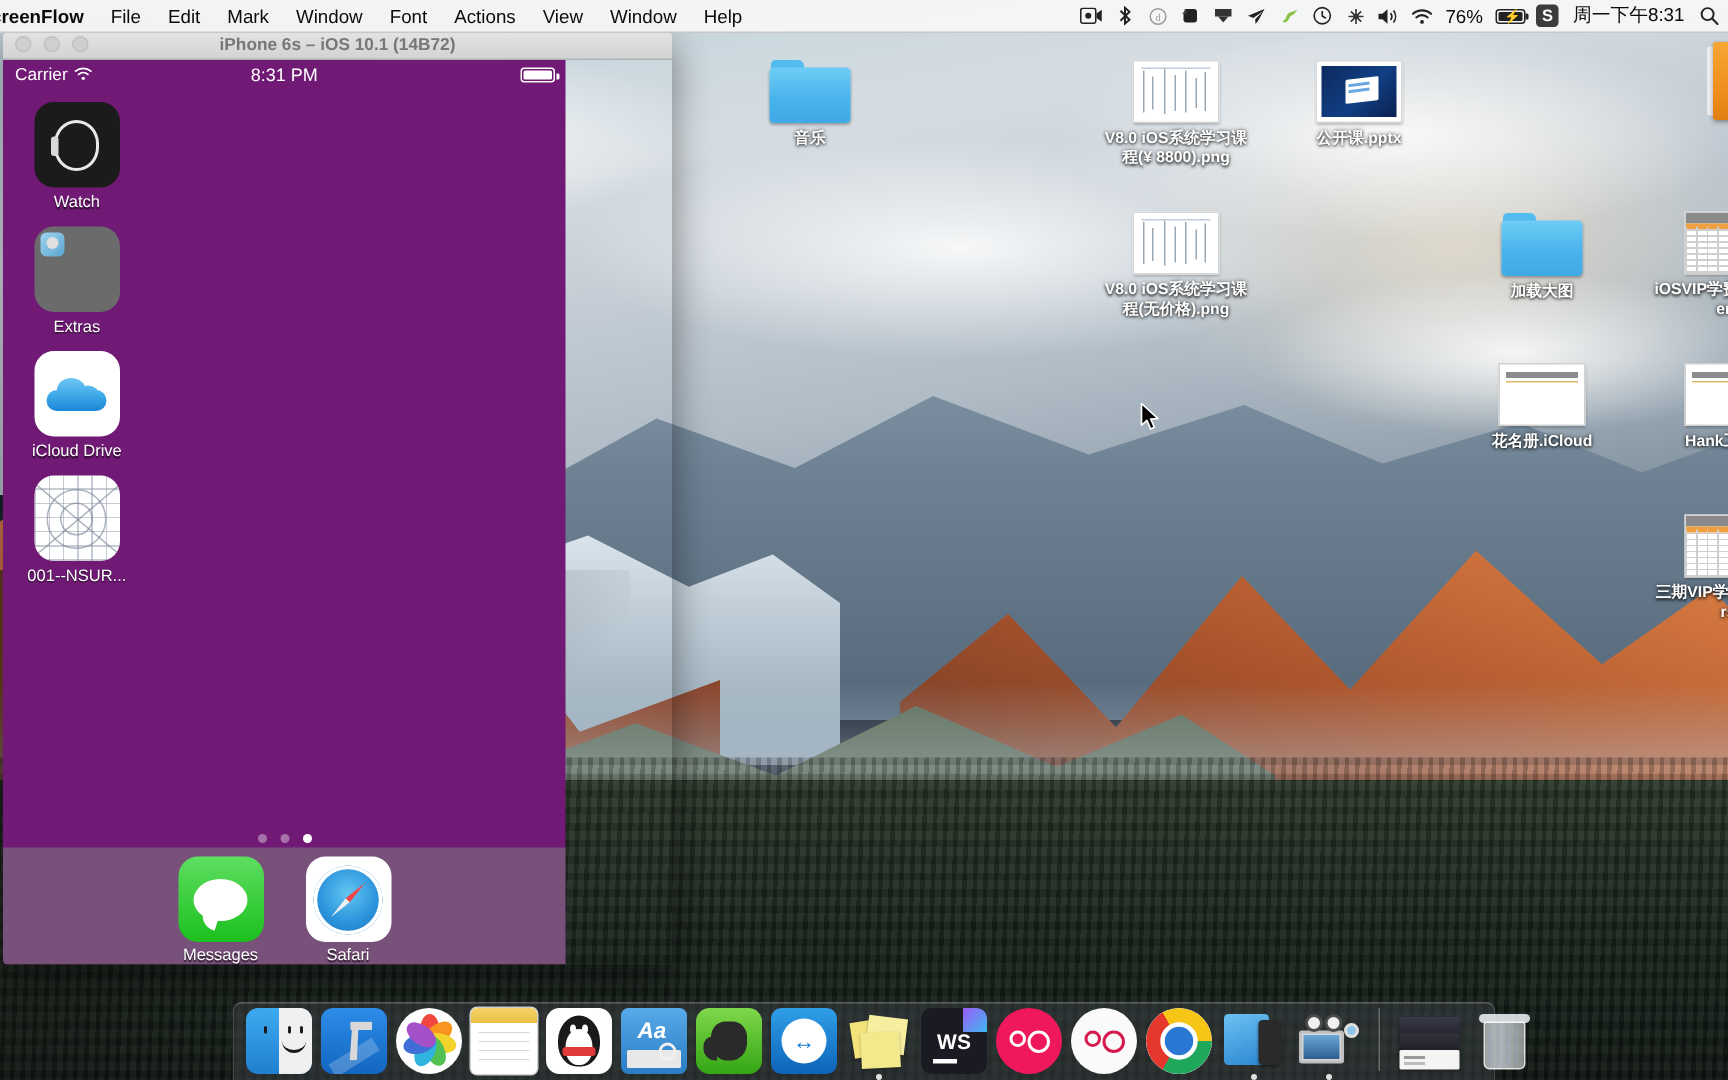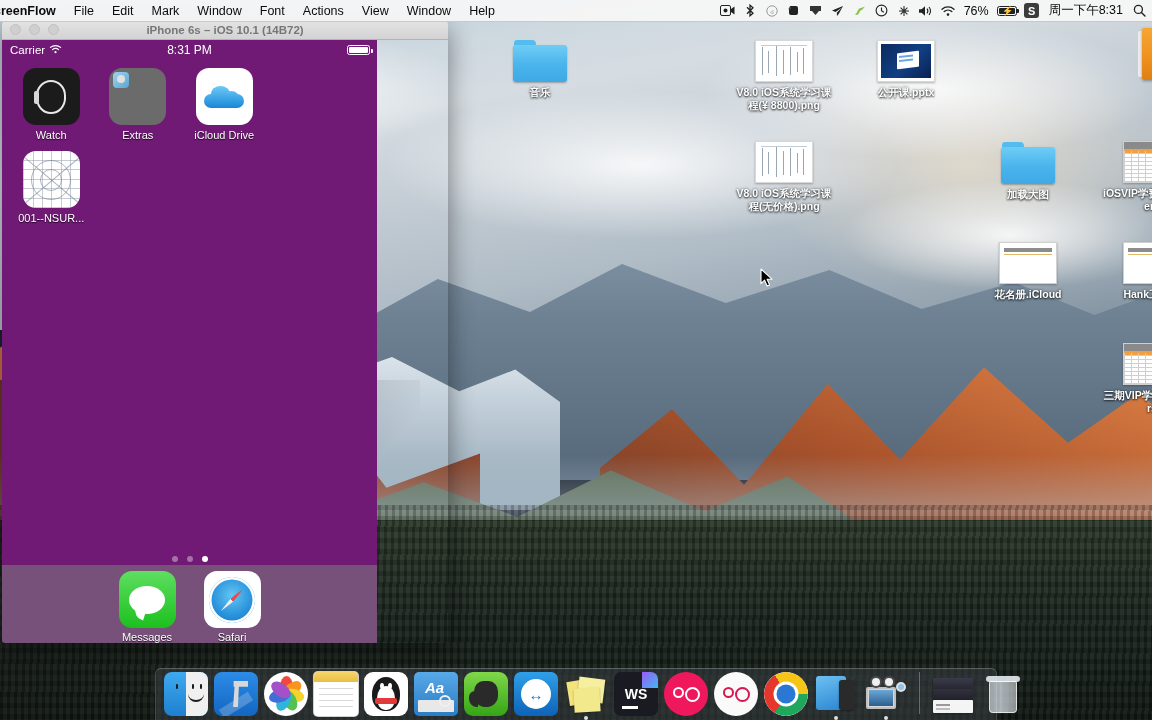--- a/index.html
+++ b/index.html
@@ -134,21 +134,21 @@
   }
   #ios-batt:after { content:""; position:absolute; right:-3.5px; top:2.5px; width:2px; height:4px; background:#fff; border-radius:0 1px 1px 0; }
   #ios-batt i { position:absolute; inset:1px; background:#fff; border-radius:1px; }
   .wifi-g { font-size:11px; }
 
   
   #springboard {
     position:absolute; left:0; top:20px; width:375px; height:505px;
     padding:8px 6px 0 6px;
   }
-  .sb-row { display:flex; }
+  .sb-row { display:flex;flex-direction:column; }
   .sb-app { width:86.5px; display:flex; flex-direction:column; align-items:center; margin-bottom:10px; cursor:pointer; }
   .sb-ico { width:57px; height:57px; border-radius:13px; position:relative; overflow:hidden; }
   .sb-label { color:#fff; font-size:11px; margin-top:4px; text-align:center; max-width:84px; white-space:nowrap; overflow:hidden; text-shadow:0 1px 1px rgba(0,0,0,.8); }
 
   
   .ic-watch { background:#1b1b1b; display:flex; align-items:center; justify-content:center; }
   .ic-watch .band { width:30px; height:34px; border:2px solid #e8e8e8; border-radius:50%/46%; position:relative; }
   .ic-watch .band:before { content:""; position:absolute; left:-4.5px; top:9px; width:5px; height:13px; background:#d8d8d8; border-radius:2px; }
   
   .ic-extras { background:#6b6b6b; }

